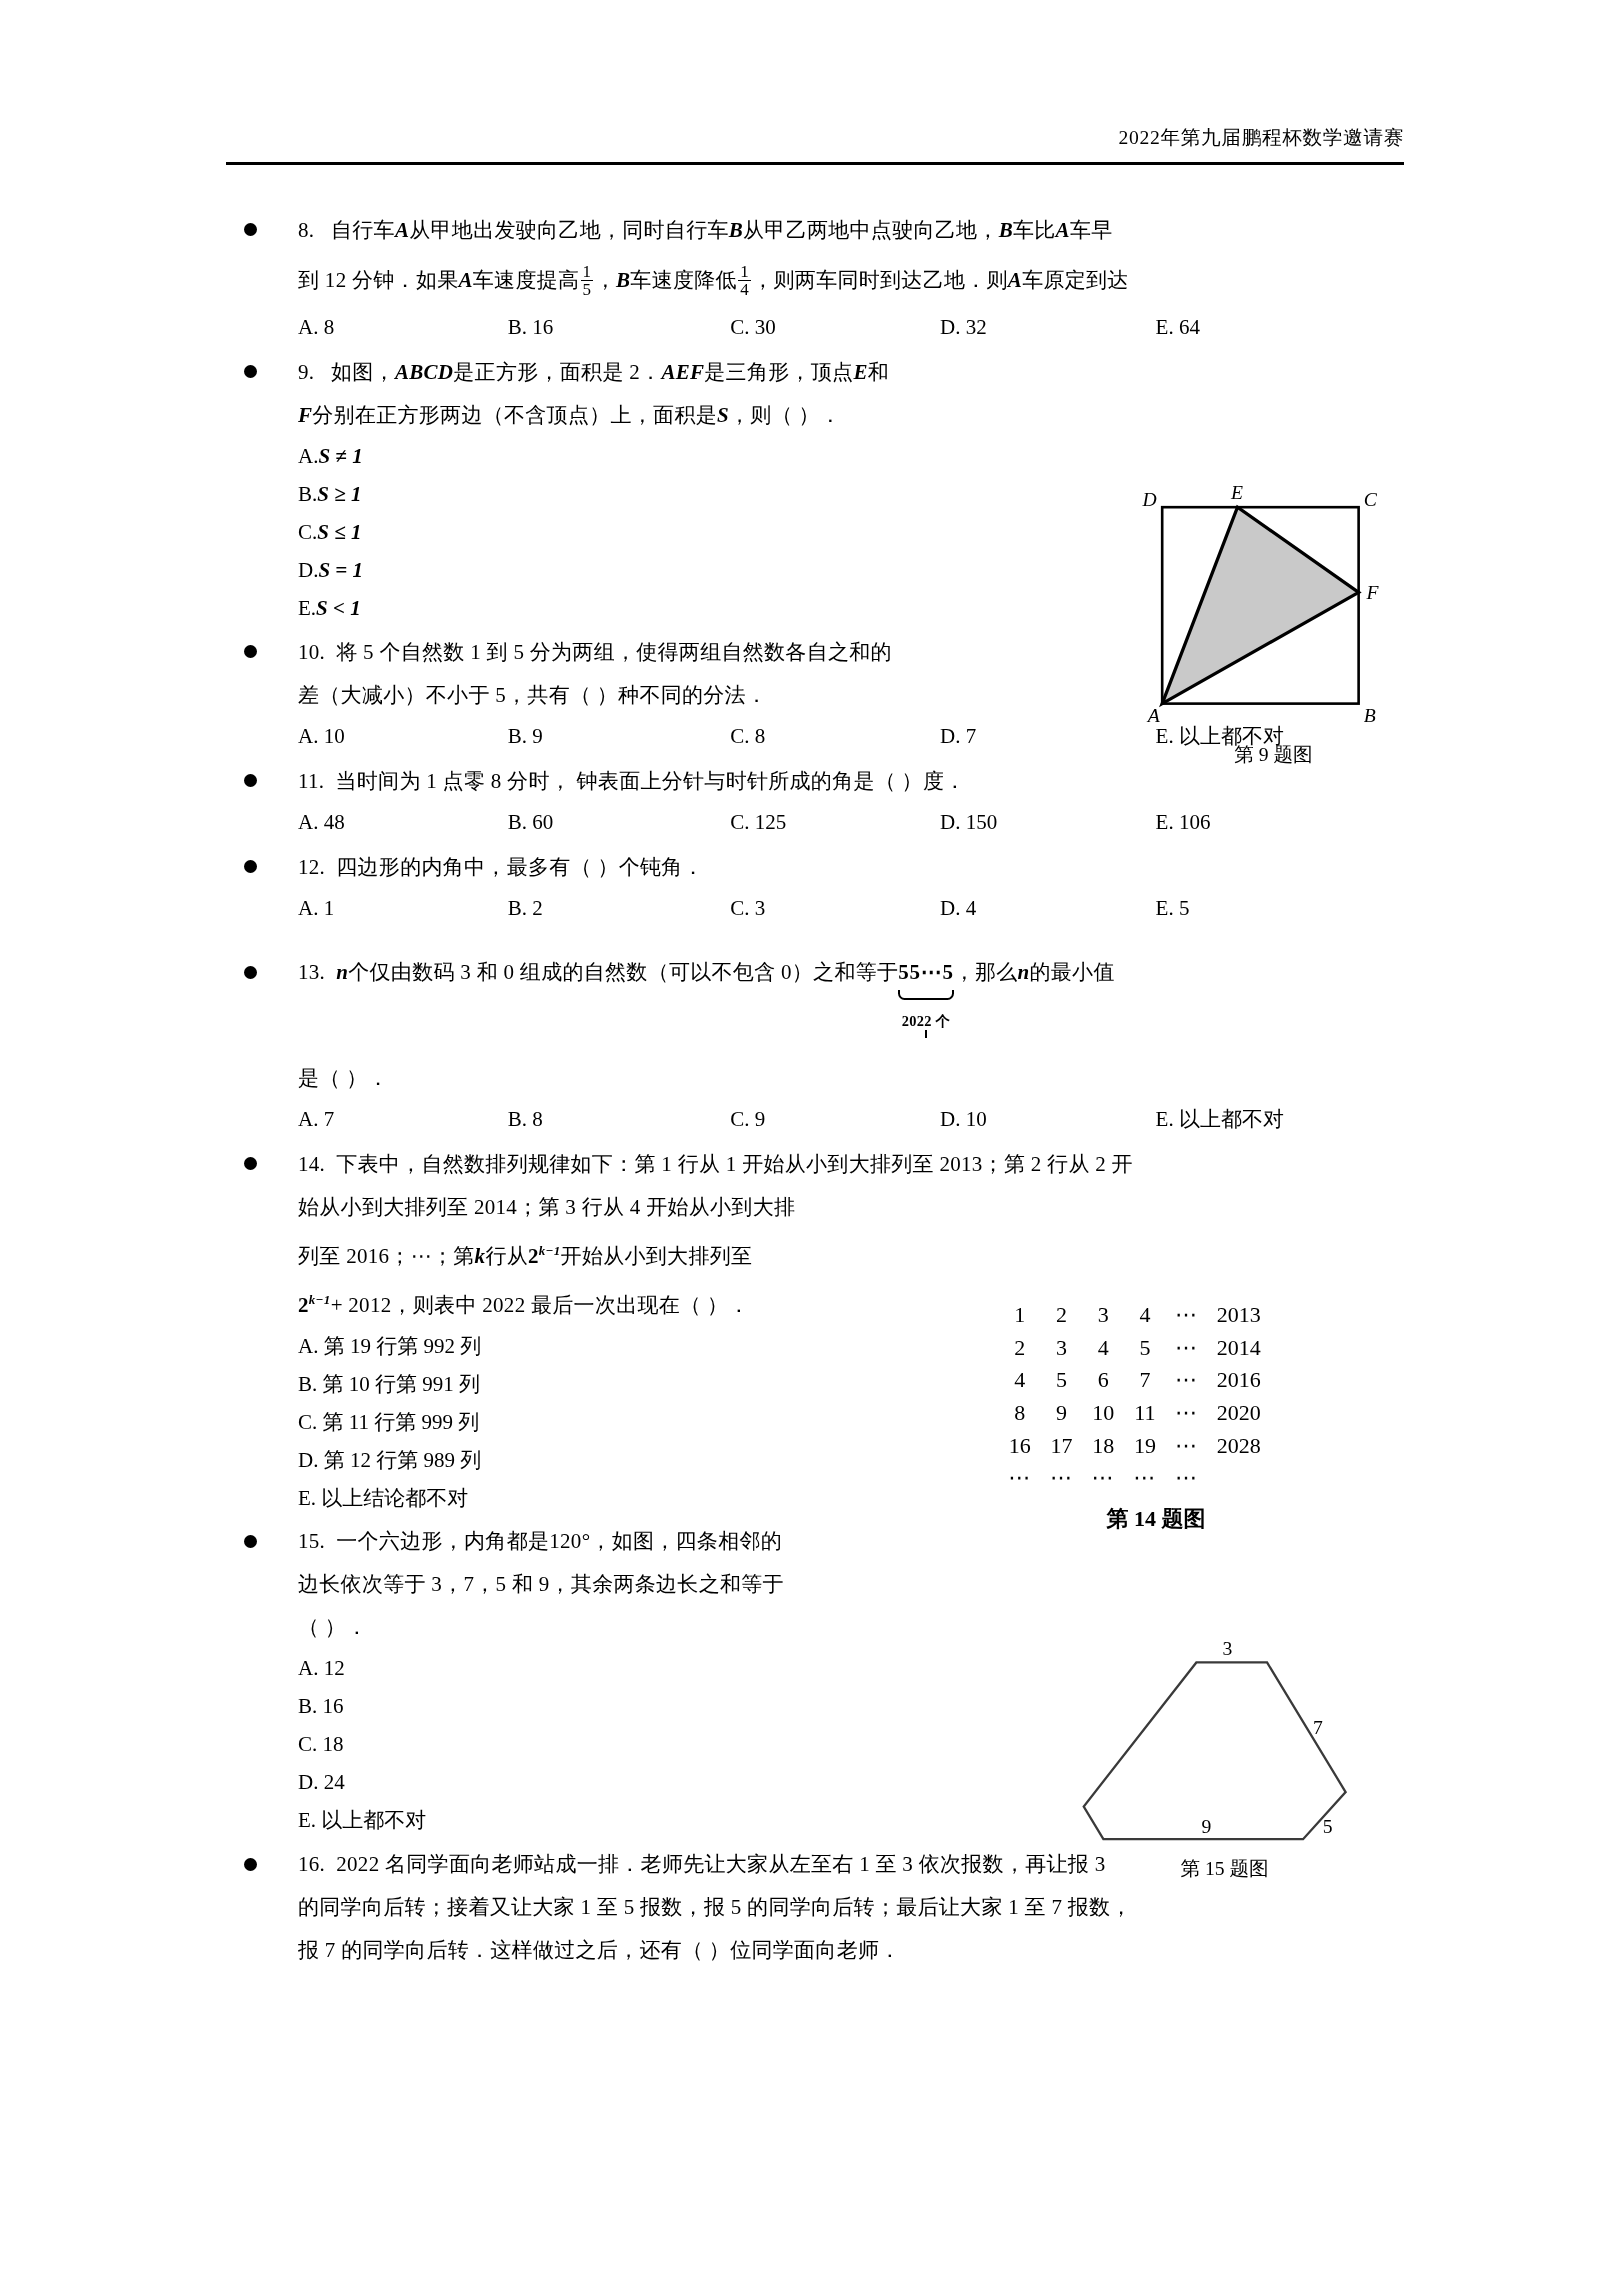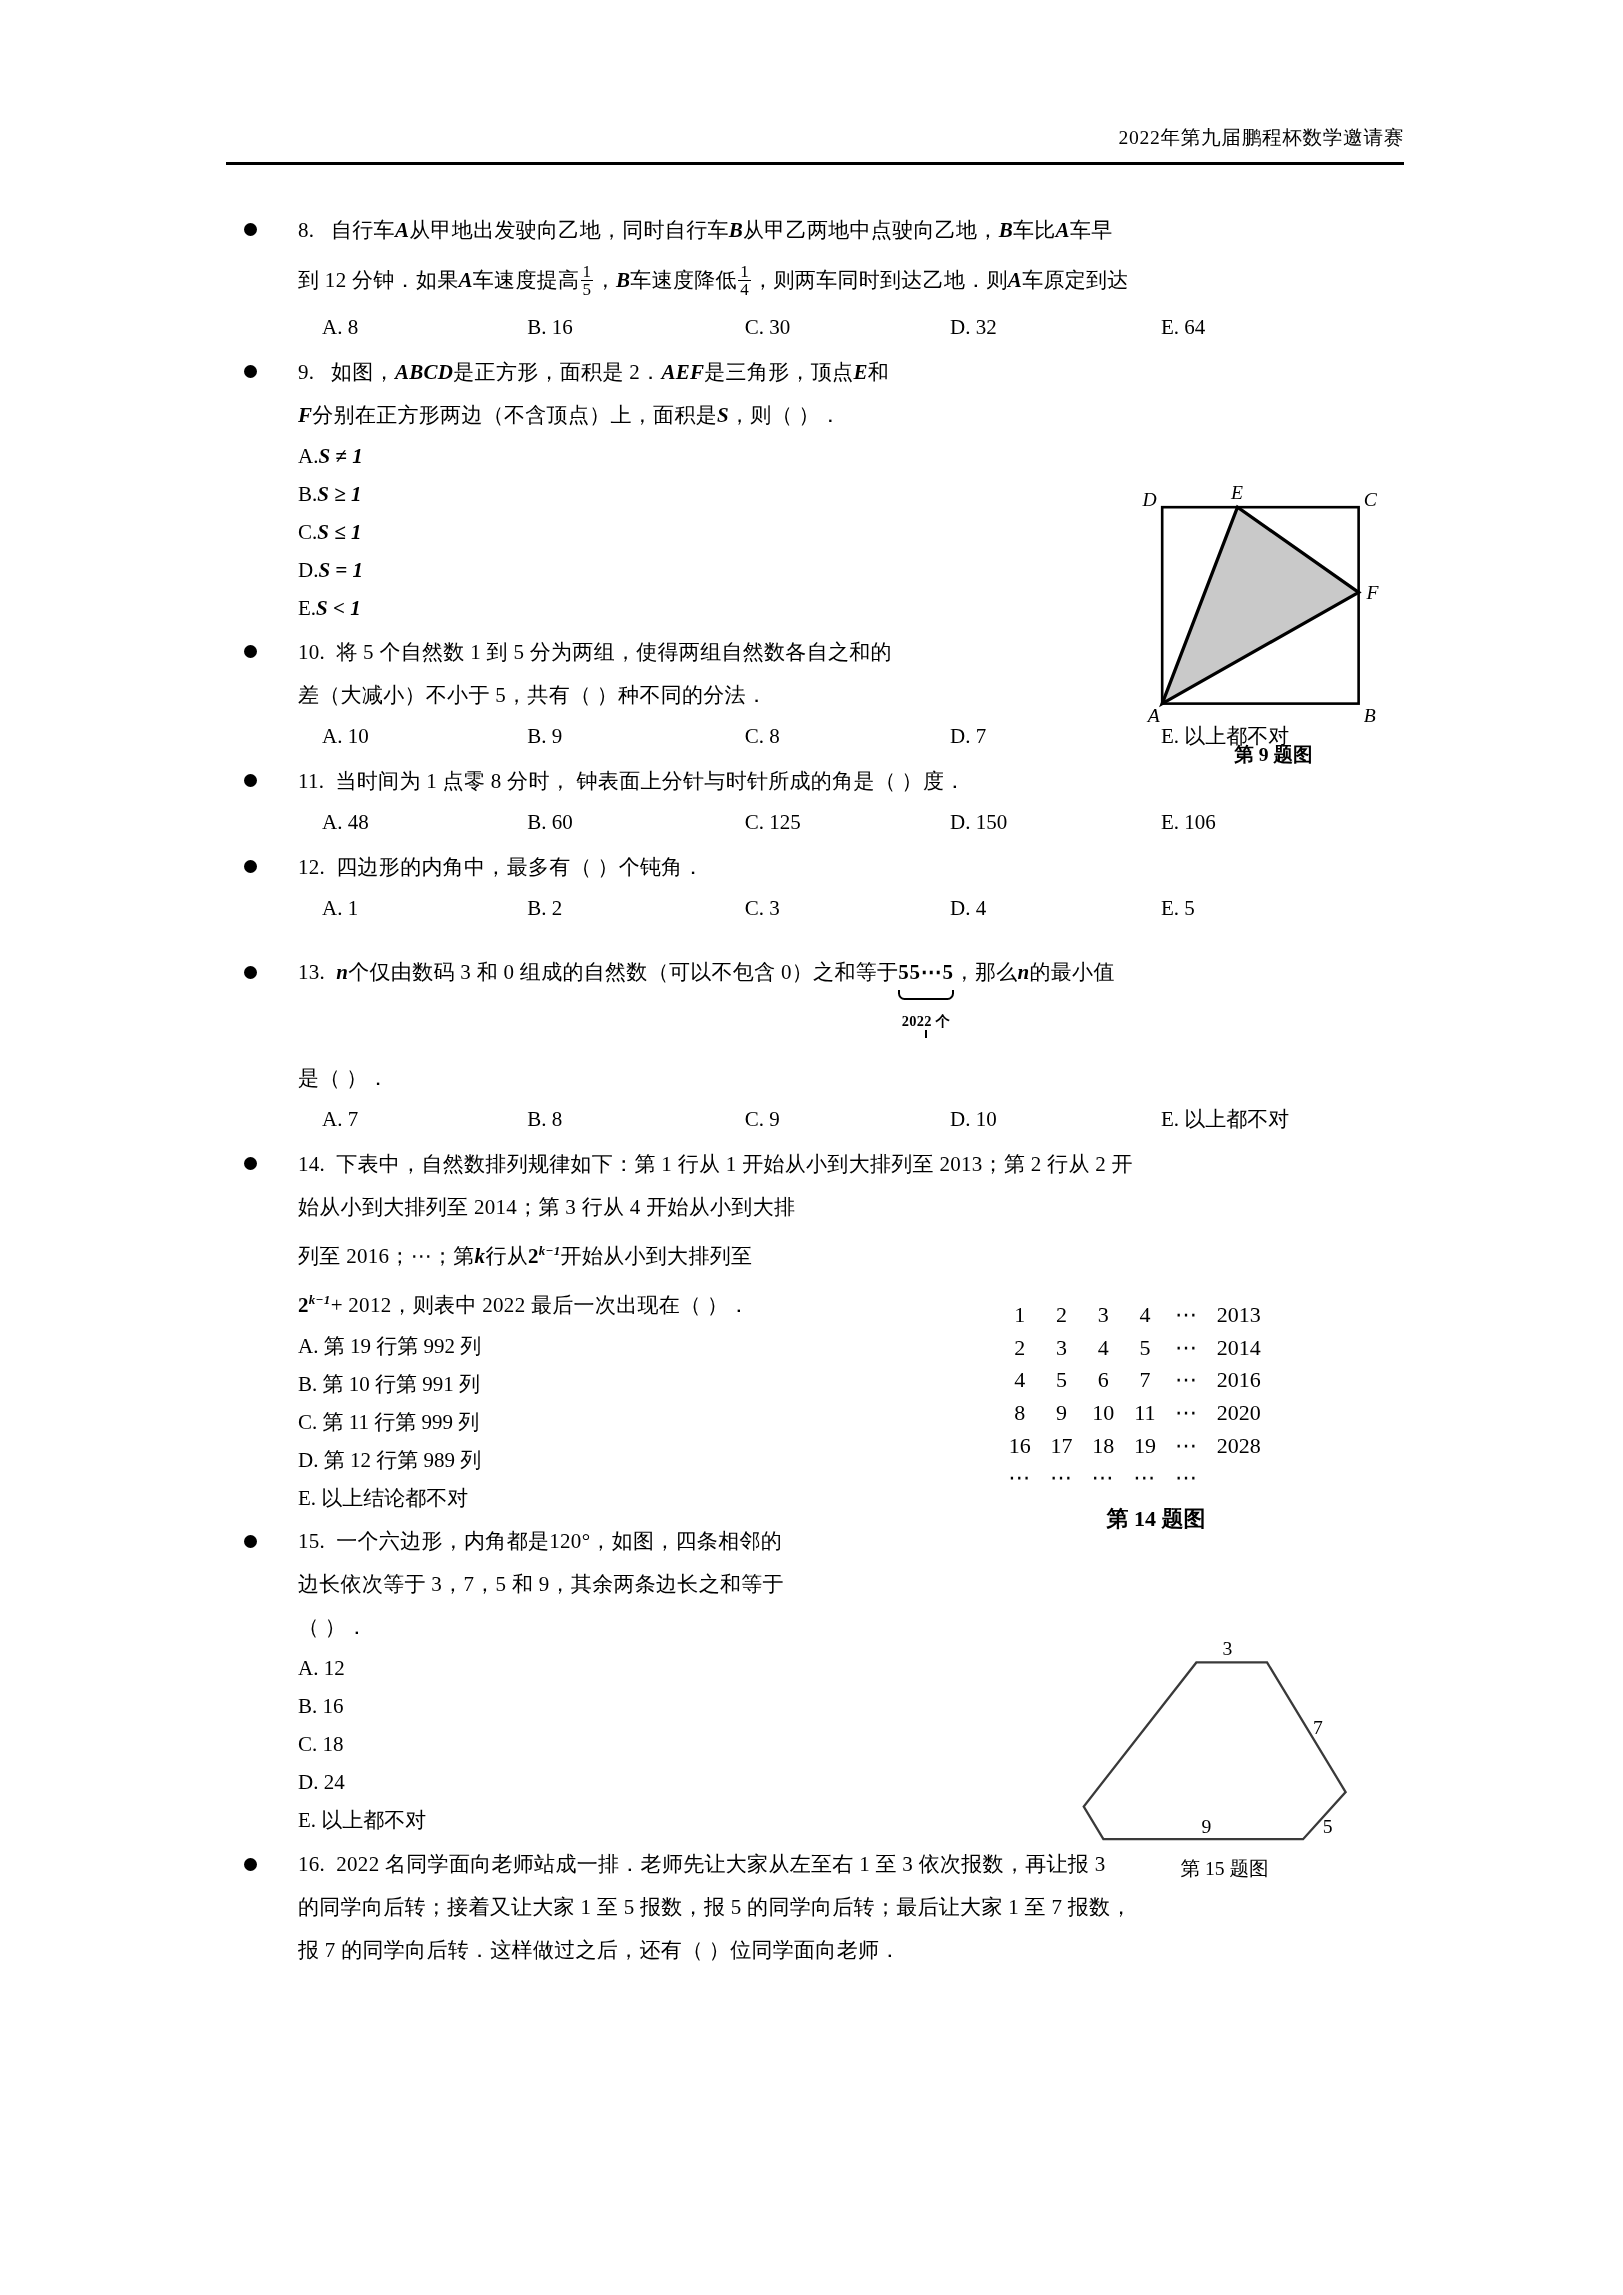--- a/index.html
+++ b/index.html
@@ -77,21 +77,21 @@
   .frac .bar { display:block; border-top: 1.3px solid #000; }
   .frac .bot { display:block; padding: 0 2px; }
 
   
   .opts {
     font-size: 21px;
     line-height: 39px;
     display: flex;
   }
   .opts > span { display: inline-block; }
-  .o1 { width: 216px; margin-left: 24px; }
+  .o1 { width: 216px; }
   .o2 { width: 229px; }
   .o3 { width: 216px; }
   .o4 { width: 222px; }
   .o5 { width: 262px; }
 
   .optline { font-size: 21px; line-height: 38px; }
 
   
   .ubrace {
     display: inline-block;
@@ -131,21 +131,20 @@
   .fig9 {
     position: absolute;
     left: 1132px; top: 481px;
     width: 275px; height: 275px;
   }
   .fig9 .cap, .figcap {
     position: absolute;
     width: 100%;
     text-align: center;
     font-size: 19.6px;
-    font-weight: bold;
   }
 
   
   .fig14 {
     position: absolute;
     left: 995px; top: 1299px;
     width: 406px;
   }
   .fig14 table {
     border-collapse: collapse;

